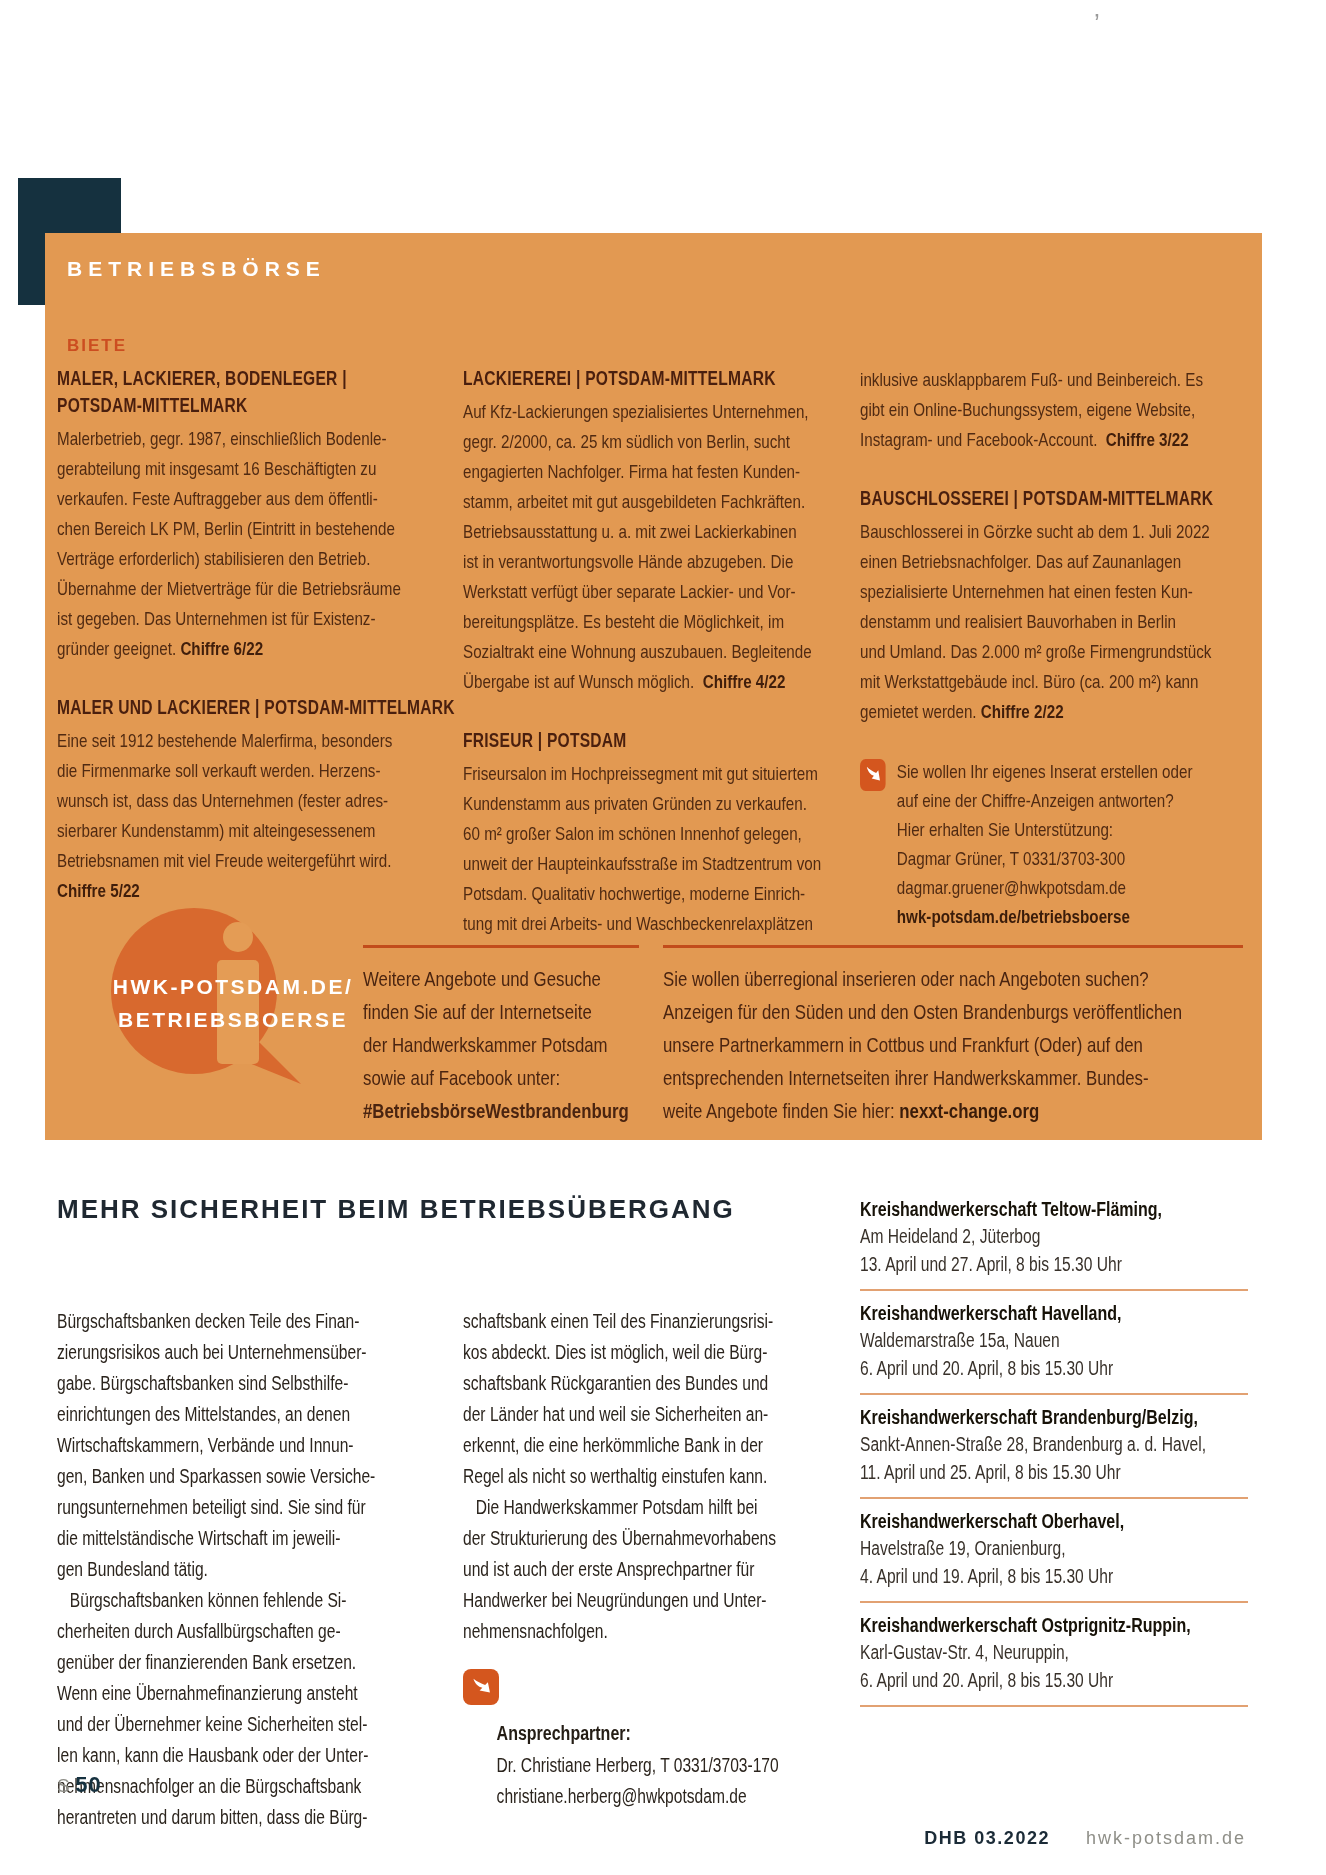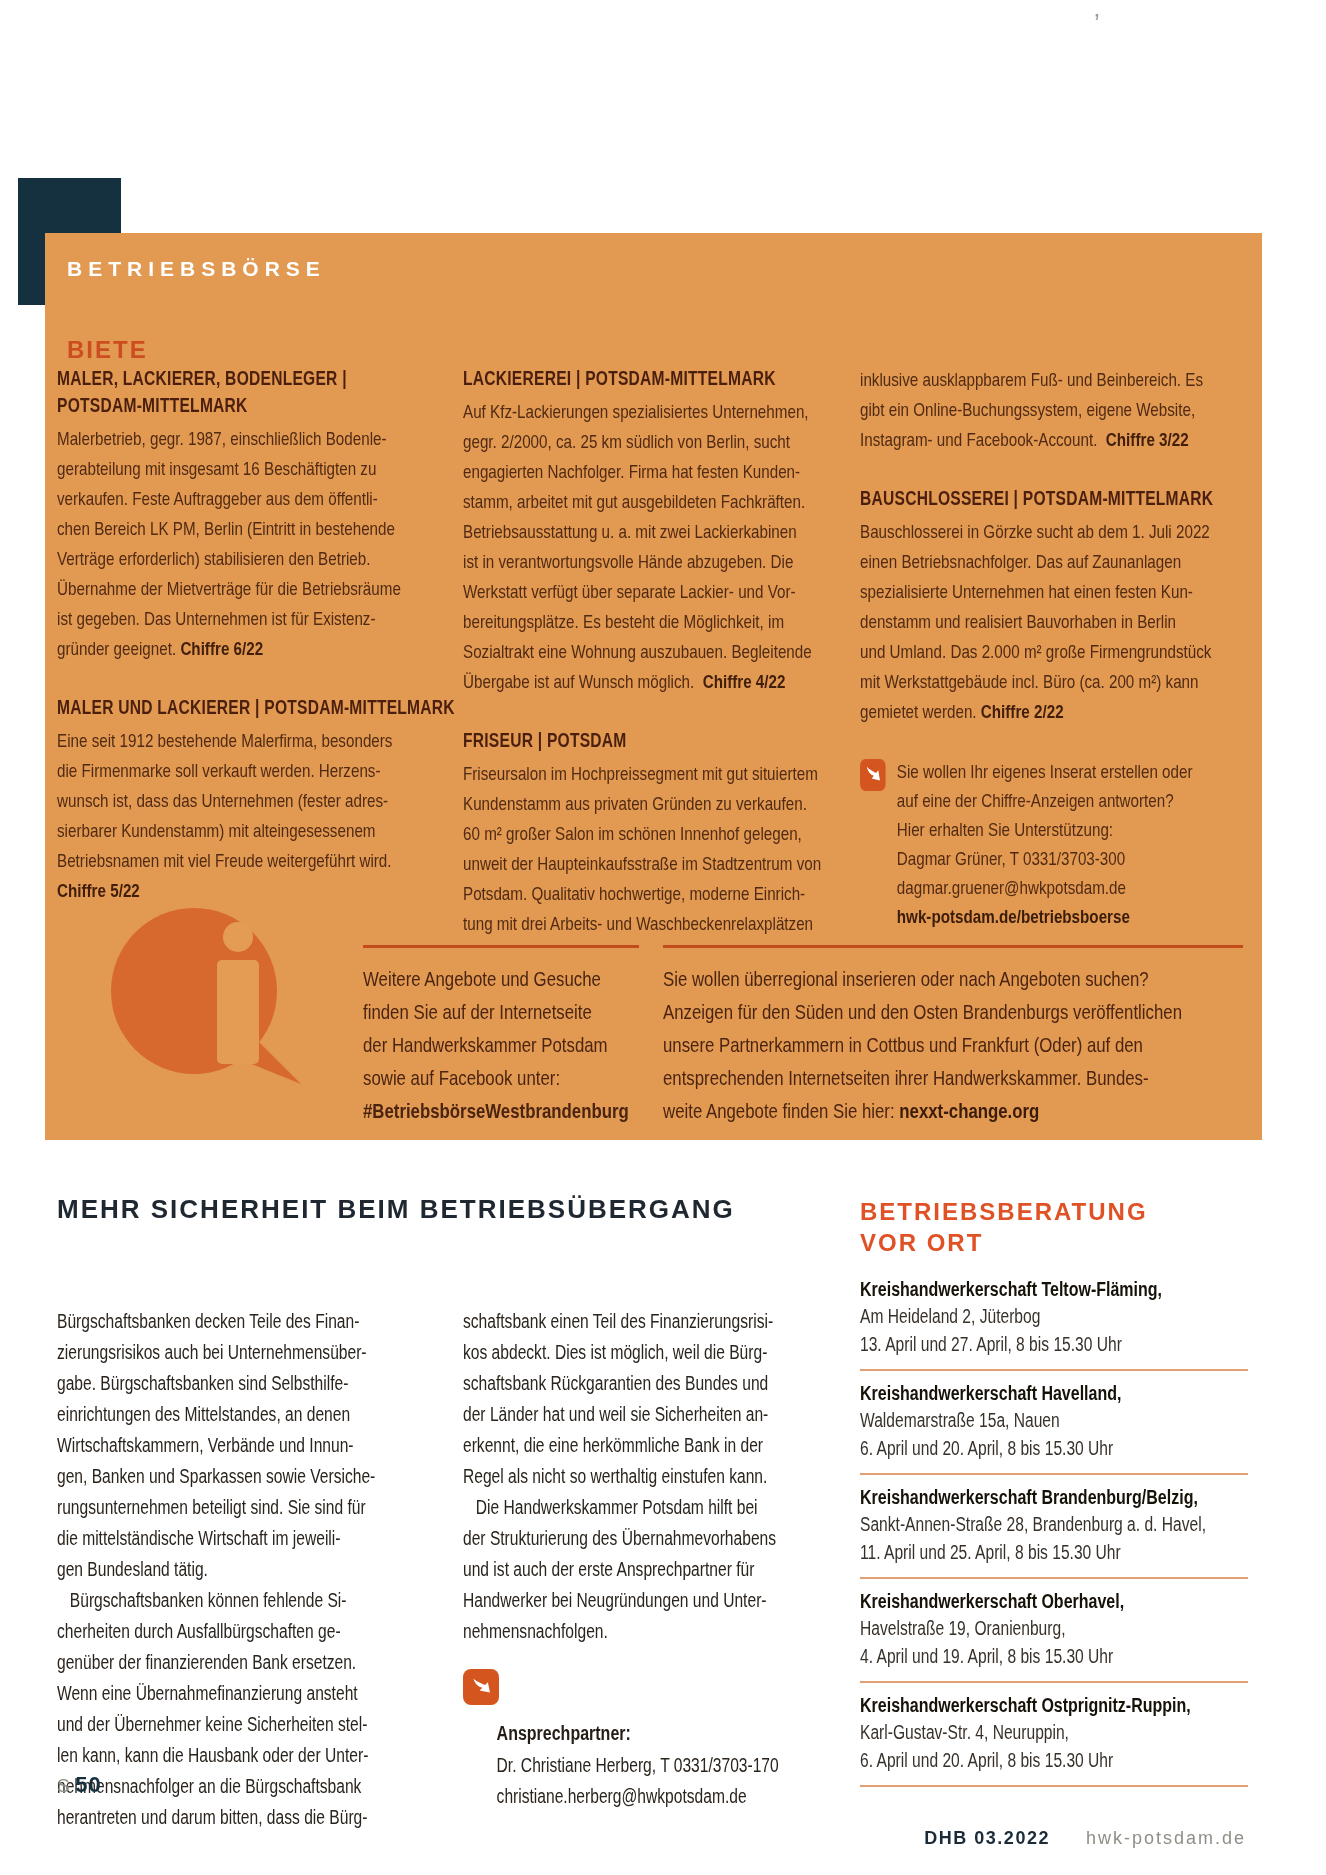--- a/index.html
+++ b/index.html
@@ -7,21 +7,21 @@
         font-family:"Liberation Sans",sans-serif;overflow:hidden;}
   
   .cx{transform:scaleX(.8);transform-origin:0 0;width:125%;}
 
   .corner-sq{position:absolute;left:18px;top:178px;width:103px;height:127px;background:#15313F;}
   .corner-mark{position:absolute;left:1094px;top:8px;font-size:26px;color:#9a9a9a;}
 
   .panel{position:absolute;left:45px;top:233px;width:1217px;height:907px;background:#E29952;}
   .panel-title{position:absolute;left:22px;top:24px;font-size:21px;font-weight:bold;
                letter-spacing:6px;color:#ffffff;}
-  .biete{position:absolute;left:22px;top:103px;font-size:24px;font-weight:bold;
+  .biete{position:absolute;left:22px;top:103px;font-size:17px;font-weight:bold;
          letter-spacing:2px;color:#CC4D20;}
   .cols{position:absolute;left:12px;top:132px;display:flex;}
   .col{flex:none;}
   .c1{width:340px;margin-right:66px;}
   .c2{width:352px;margin-right:45px;}
   .c3{width:392px;}
 
   .ad{margin-bottom:30px;}
   .ad-title{font-size:19.5px;font-weight:bold;line-height:27px;color:#4A1F0E;
             letter-spacing:.3px;margin-bottom:5px;white-space:pre;}
@@ -174,20 +174,24 @@
             </div>
           </div>
         </div>
     </div>
 
     <div class="bubble-wrap">
       <div class="bubble-circle"></div>
       <div class="bubble-tail"></div>
       <div class="i-dot"></div>
       <div class="i-stem"></div>
+      <div class="bubble-label">
+        <span>HWK-POTSDAM.DE/</span><br>
+        <span>BETRIEBSBOERSE</span>
+      </div>
     </div>
 
     <div class="info-block info-right">
       <div class="cx">
           <div class="tline ">Sie wollen überregional inserieren oder nach Angeboten suchen?</div>
           <div class="tline ">Anzeigen für den Süden und den Osten Brandenburgs veröffentlichen</div>
           <div class="tline ">unsere Partnerkammern in Cottbus und Frankfurt (Oder) auf den</div>
           <div class="tline ">entsprechenden Internetseiten ihrer Handwerkskammer. Bundes-</div>
           <div class="tline ">weite Angebote finden Sie hier:<strong class="bline"> nexxt-change.org</strong></div>
         </div>
@@ -250,24 +254,20 @@
     <div class="contact cx">
       <div class="contact-label">Ansprechpartner:</div>
       <div>
           <div class="tline ">Dr. Christiane Herberg, T 0331/3703-170</div>
           <div class="tline ">christiane.herberg@hwkpotsdam.de</div>
         </div>
     </div>
   </div>
 
   <div class="beratung">
-    <div class="b-head">
-      <span>BETRIEBSBERATUNG</span><br>
-      <span>VOR ORT</span>
-    </div>
     <div class="cx" id="beratung-list">
         <div class="entry">
           <div class="e-name">Kreishandwerkerschaft Teltow-Fläming,</div>
           <div class="e-addr">Am Heideland 2, Jüterbog</div>
           <div class="e-date">13. April und 27. April, 8 bis 15.30 Uhr</div>
         </div>
         <div class="entry">
           <div class="e-name">Kreishandwerkerschaft Havelland,</div>
           <div class="e-addr">Waldemarstraße 15a, Nauen</div>
           <div class="e-date">6. April und 20. April, 8 bis 15.30 Uhr</div>

